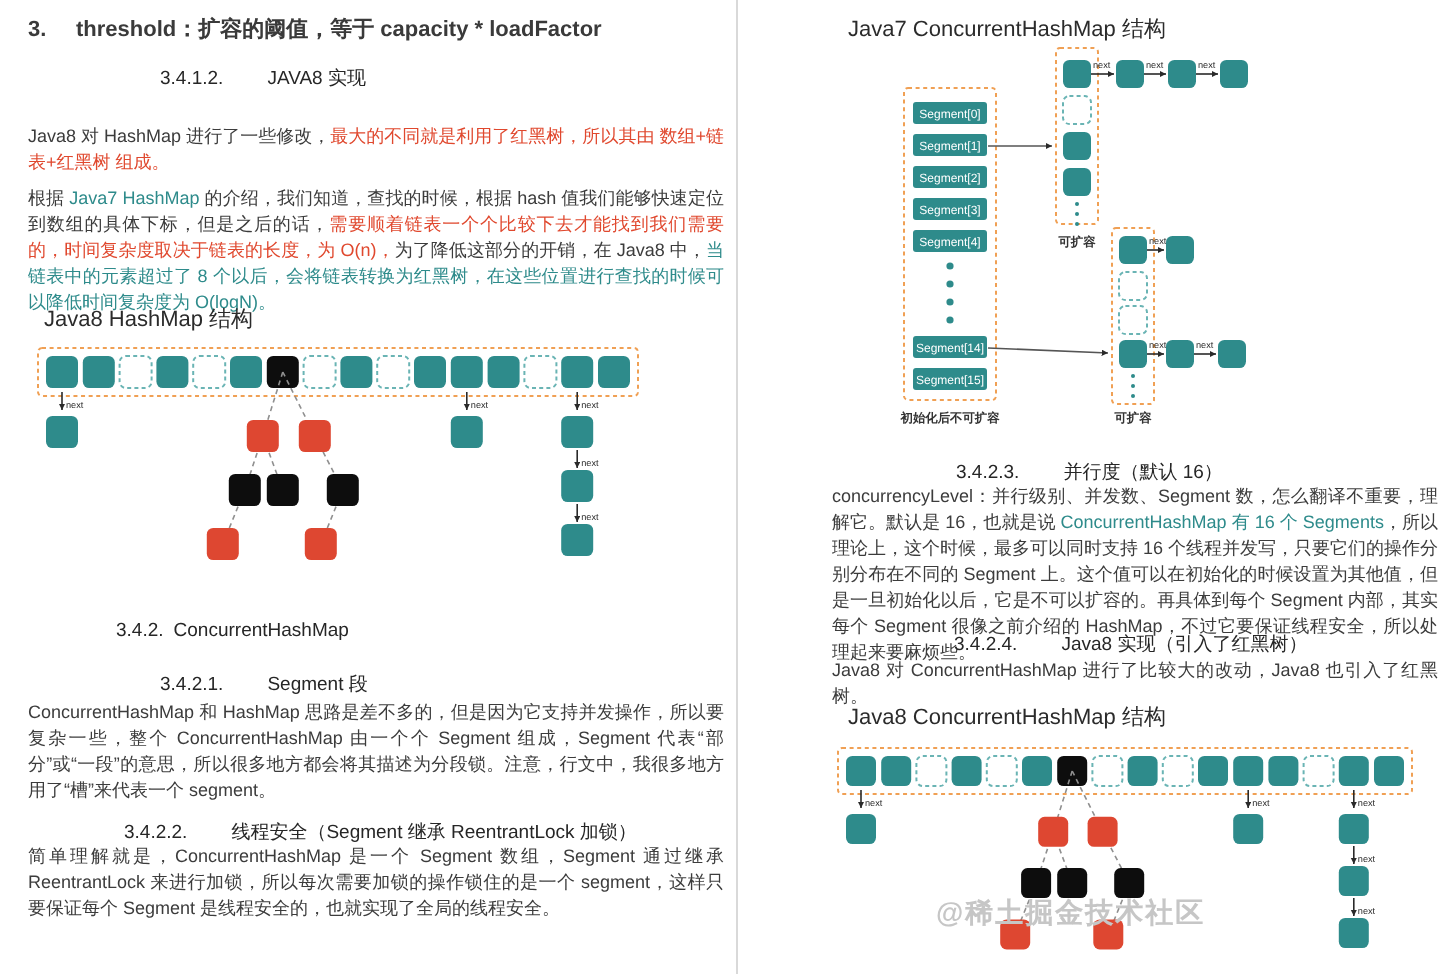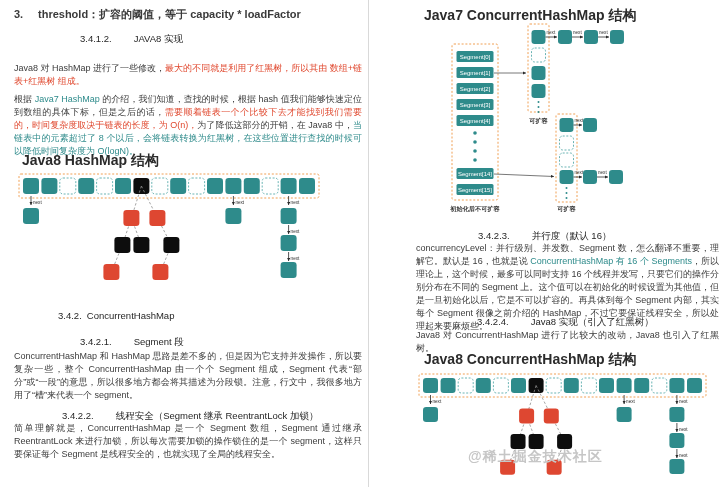--- a/index.html
+++ b/index.html
@@ -11,21 +11,21 @@
   .divider{position:absolute;left:368px;top:0;width:1px;height:487px;background:#d9d9d9;}
   .list-item{position:absolute;left:14px;top:7px;font-size:11px;font-weight:bold;color:#3a3a3a;}
   .list-item .li-num{display:inline-block;width:24px;}
   .heading{position:absolute;font-size:9.5px;font-weight:normal;color:#262626;white-space:nowrap;}
   .heading.h3 .num{margin-right:22px;}
   .heading.h2 .num{margin-right:5px;}
   p.body{position:absolute;margin:0;font-size:9px;line-height:13px;color:#3c3c3c;text-align:justify;}
   .run-default{color:#3c3c3c;}
   .run-red{color:#e0482e;}
   .run-teal{color:#2e8b8b;}
-  .fig-title{position:absolute;font-size:14px;font-weight:bold;color:#2b2b2b;white-space:nowrap;}
+  .fig-title{position:absolute;font-size:11px;font-weight:normal;color:#2b2b2b;white-space:nowrap;}
   svg{position:absolute;overflow:visible;}
   svg text{font-family:"Liberation Sans","DejaVu Sans",sans-serif;}
   .watermark{
     position:absolute;left:468px;top:448px;font-size:14px;letter-spacing:1px;
     color:#c6c6c6;font-weight:bold;white-space:nowrap;z-index:5;
   }
 </style>
 </head>
 <body>
 

